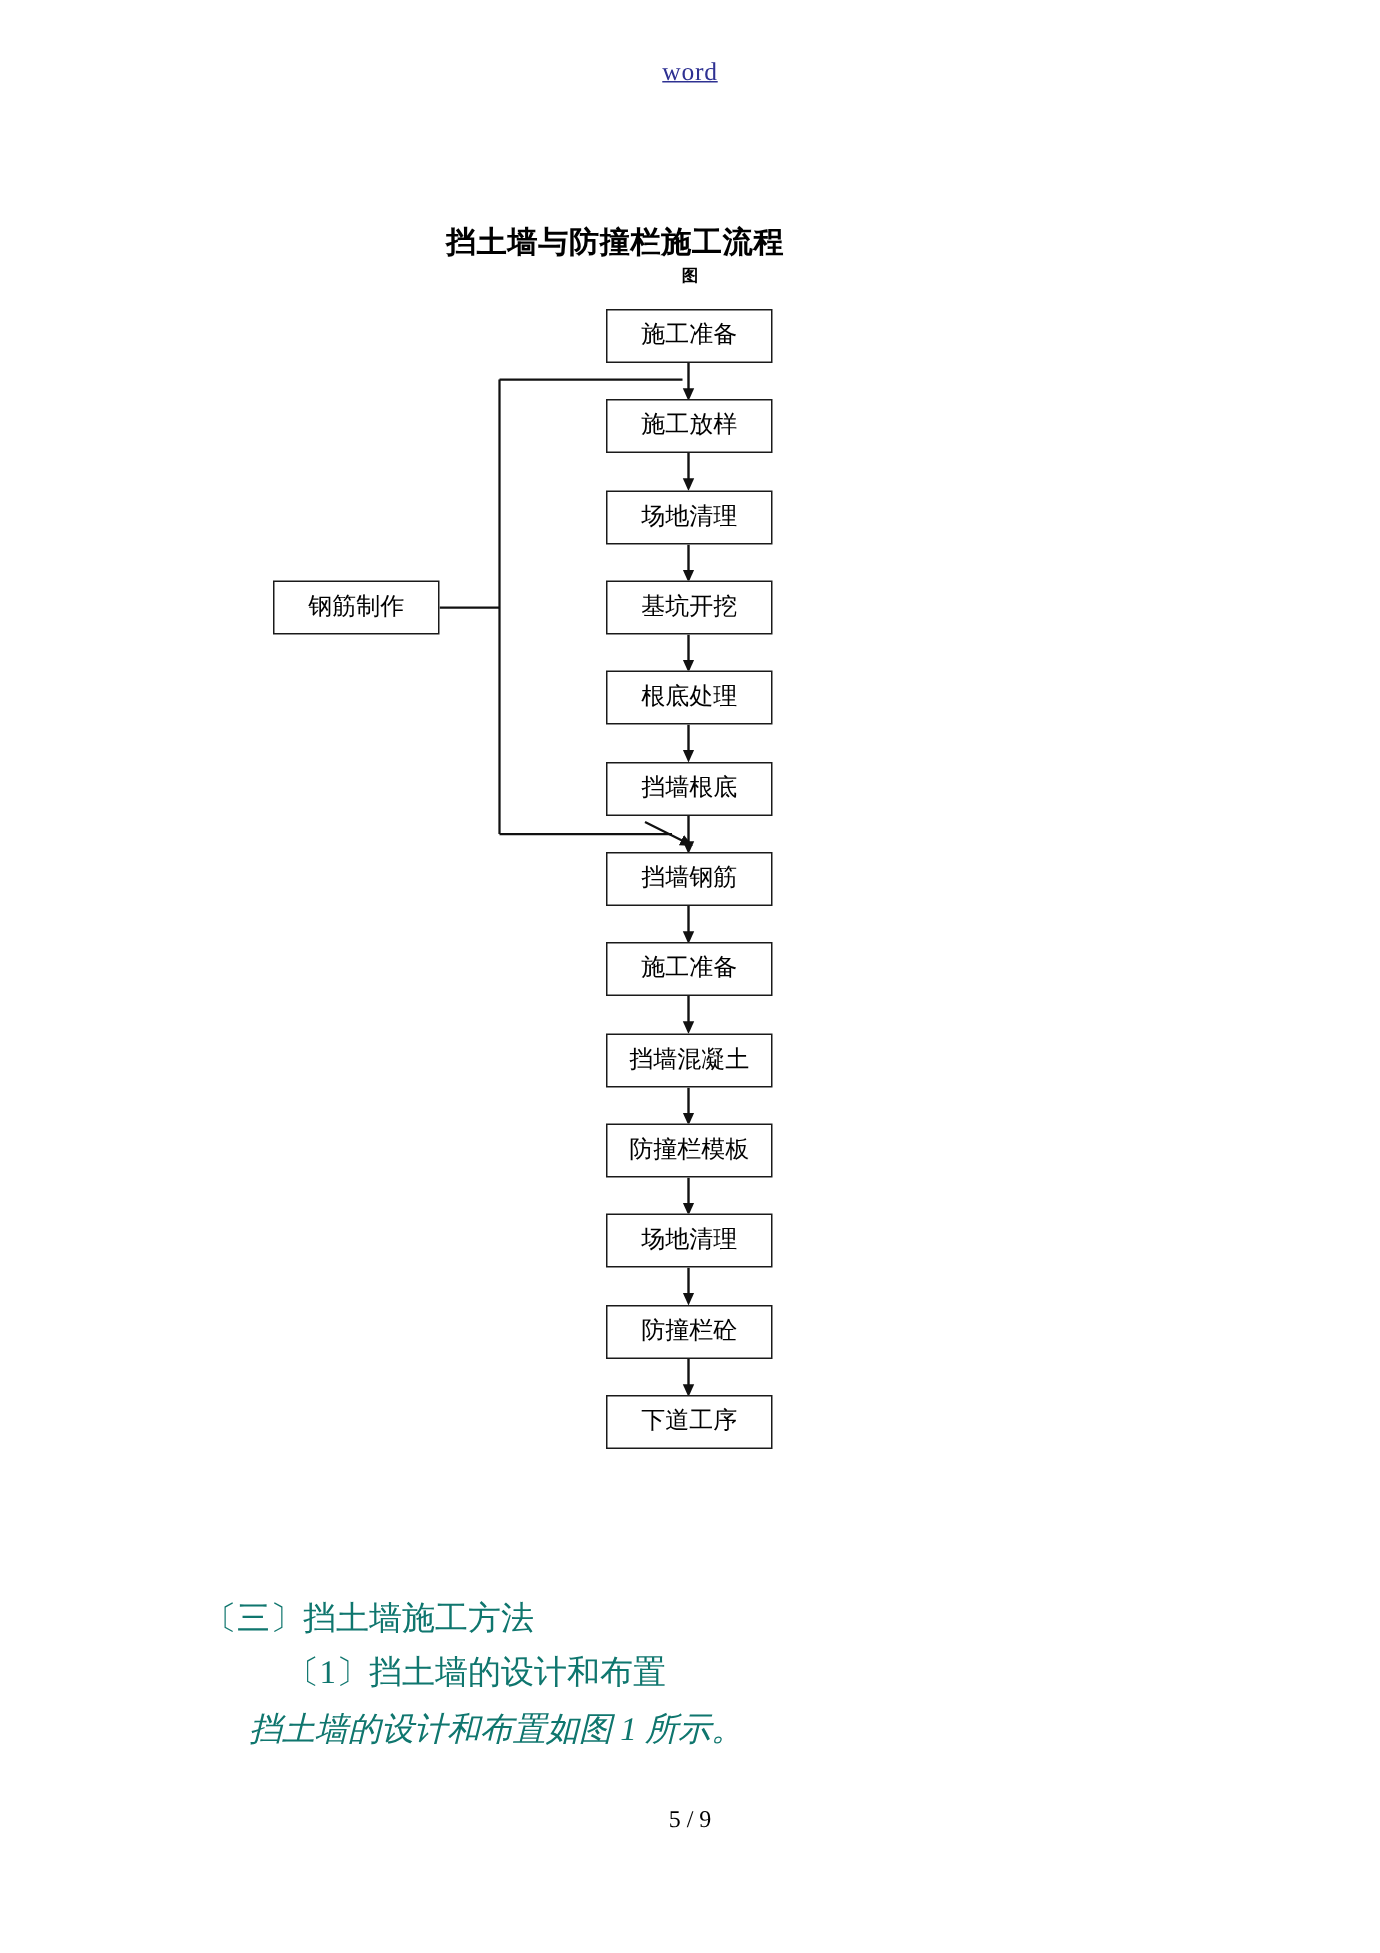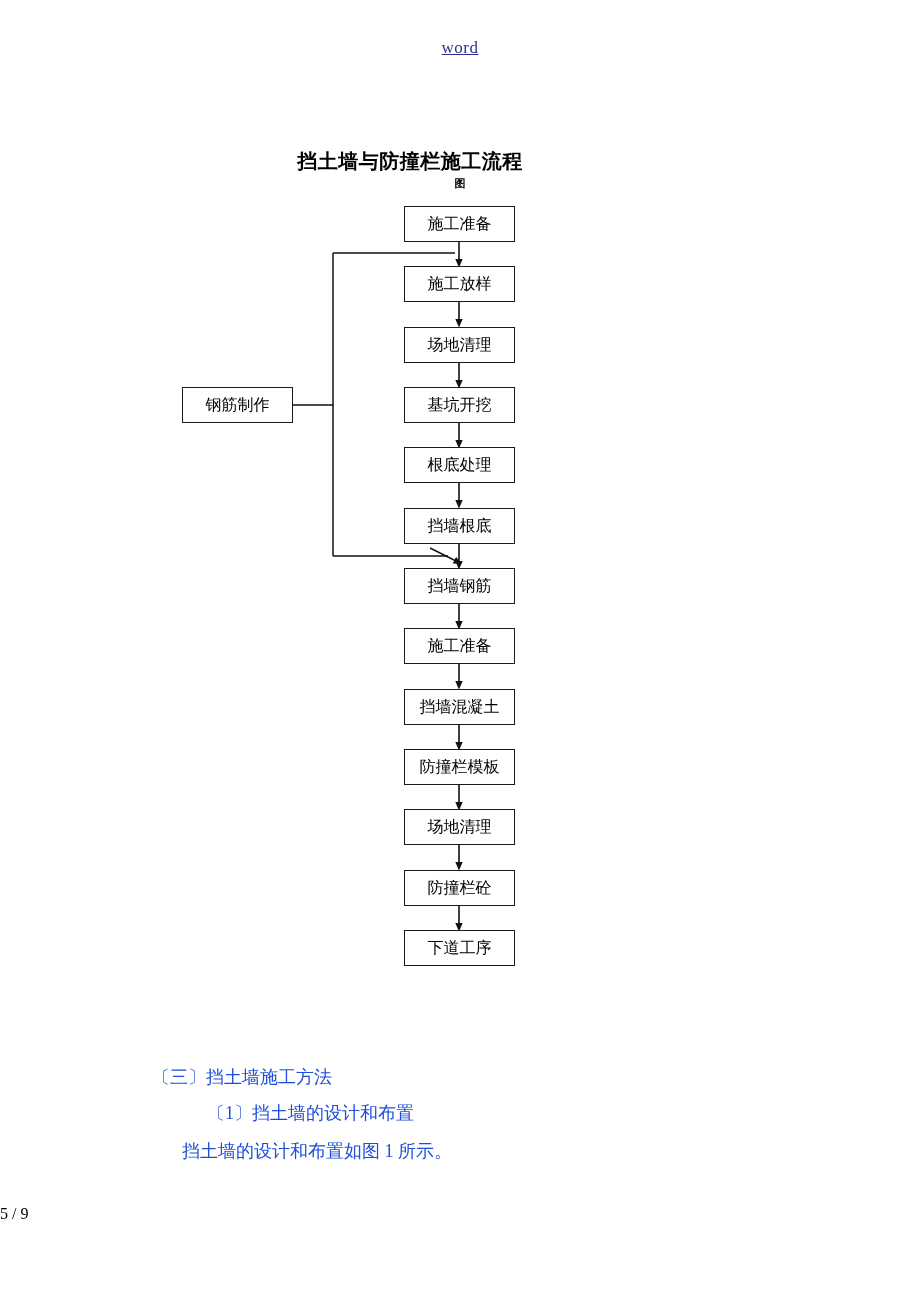--- a/index.html
+++ b/index.html
@@ -98,37 +98,38 @@
     top: 0;
     left: 0;
     width: 920px;
     height: 1000px;
     overflow: visible;
   }
 
   
   .body-text {
     position: absolute;
-    left: 152px;
+    left: 136px;
     width: 640px;
     font-family: "Liberation Serif", "DejaVu Serif", serif;
-    font-size: 18px;
+    font-size: 22px;
     line-height: 1;
-    color: #1d4ed8;
+    color: #0f766e;
   }
   .para-1 { top: 1068px; }
   .para-2 { top: 1104px; padding-left: 55px; }
-  .para-3 { top: 1142px; padding-left: 30px; }
+  .para-3 { top: 1142px; padding-left: 30px; font-style: italic; }
 
   
   .doc-footer {
     position: absolute;
     top: 1205px;
     left: 0;
     width: 920px;
+    text-align: center;
     font-family: "Liberation Serif", "DejaVu Serif", serif;
     font-size: 16px;
     color: #000;
   }
 </style>
 </head>
 <body>
 
 <div class="doc-header">
   <span class="wordmark">word</span>

